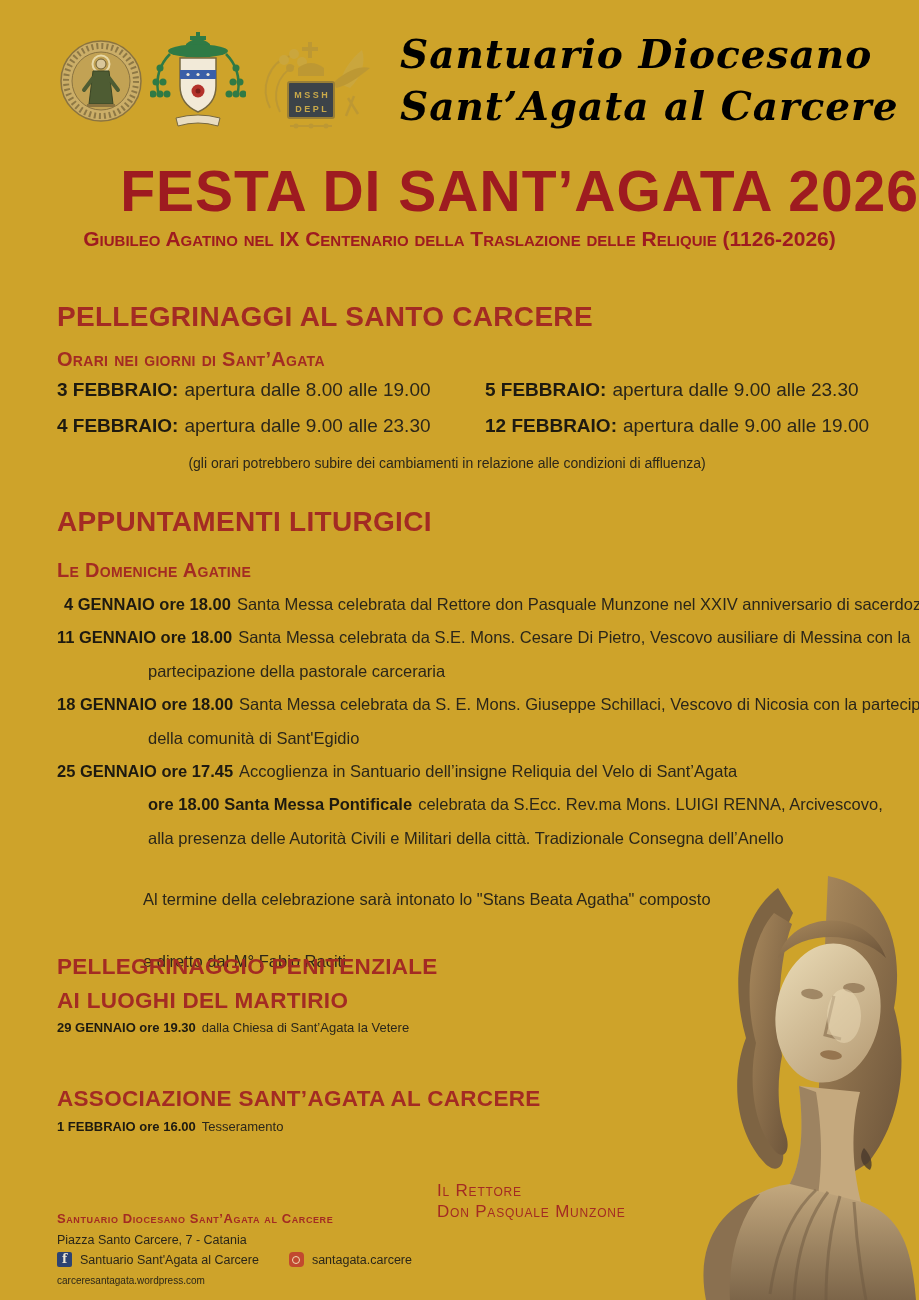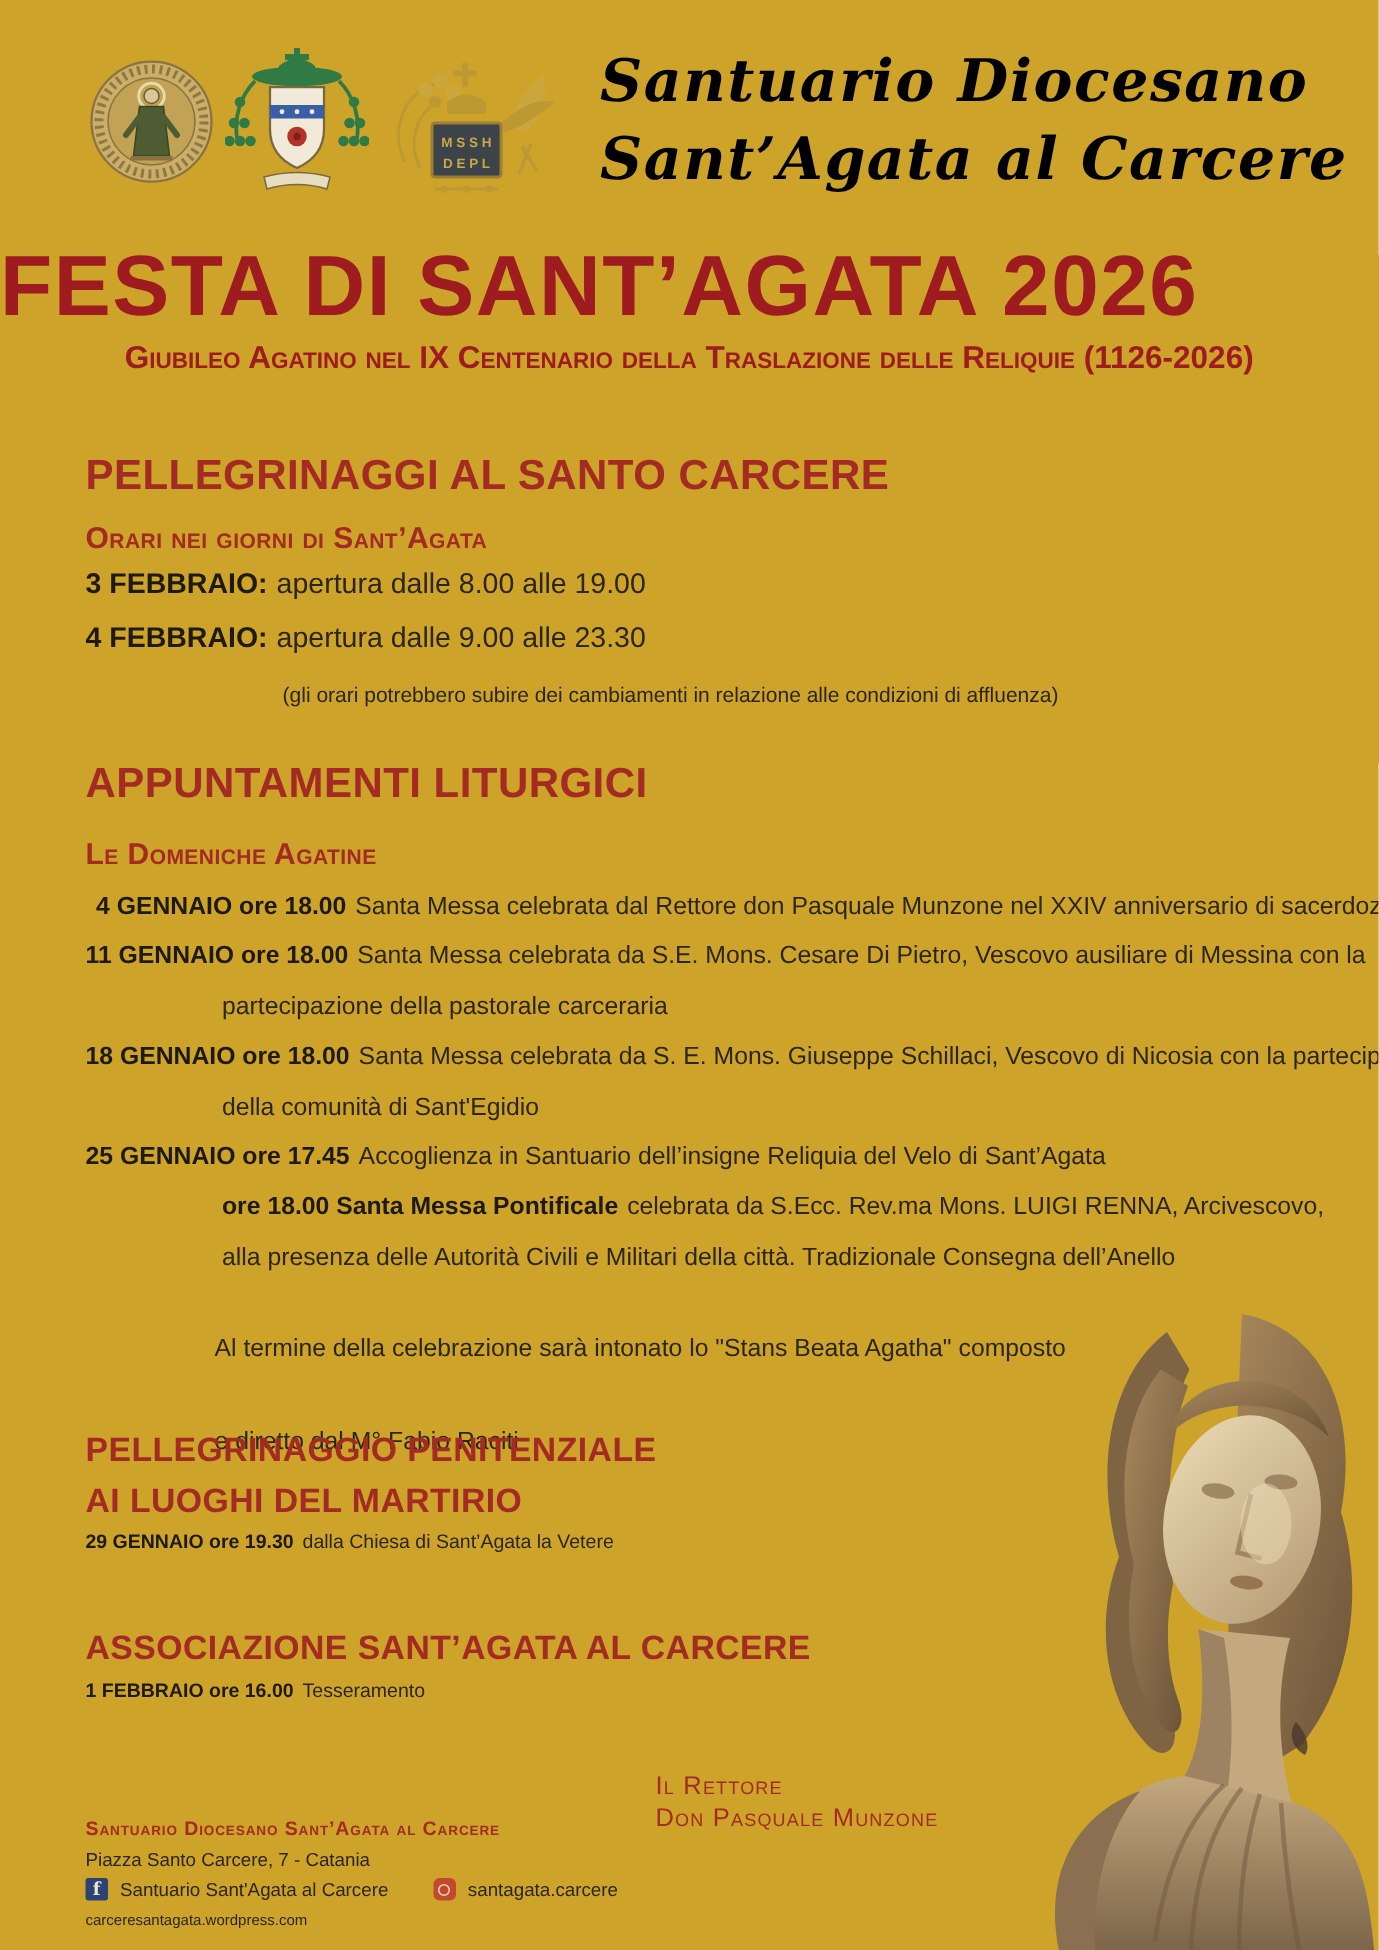--- a/index.html
+++ b/index.html
@@ -9,21 +9,21 @@
   .hred{color:#A32B23;}
   .ink{color:#2B2619;}
   b{color:#1E1A10;}
   .sc{font-variant:small-caps;}
   .nowrap{white-space:nowrap;}
 
   .script-title{left:400px;top:28px;width:512px;text-align:left;color:#000000;
     font-family:"DejaVu Serif",serif;font-style:italic;font-weight:bold;
     font-size:39px;line-height:52px;letter-spacing:1px;}
 
-  .main-title{left:0;top:160px;width:100%;text-align:left;color:#9E1B20;
+  .main-title{left:0;top:160px;width:100%;text-align:right;color:#9E1B20;
     font-weight:800;font-size:57px;letter-spacing:1px;line-height:62px;}
   .subtitle{left:0;top:227px;width:100%;text-align:center;color:#9E1B20;
     font-weight:bold;font-size:21px;}
 
   .h1{font-weight:bold;font-size:28px;letter-spacing:0.3px;}
   .h2{font-weight:bold;font-size:20px;letter-spacing:0.3px;}
   .h3{font-weight:bold;font-size:22.5px;letter-spacing:0.3px;line-height:34px;}
 
   .sched{font-size:19px;line-height:36px;}
   .sched b{margin-right:6px;}
@@ -131,20 +131,24 @@
 
   <div class="abs main-title">FESTA DI SANT’AGATA 2026</div>
   <div class="abs subtitle sc">Giubileo Agatino nel IX Centenario della Traslazione delle Reliquie (1126-2026)</div>
 
   <div class="abs h1 hred" style="left:57px;top:301px">PELLEGRINAGGI AL SANTO CARCERE</div>
   <div class="abs h2 hred sc" style="left:57px;top:348px">Orari nei giorni di Sant’Agata</div>
 
   <div class="abs sched ink nowrap" style="left:57px;top:372px">
     <div><b>3 FEBBRAIO:</b><span>apertura dalle 8.00 alle 19.00</span></div>
     <div><b>4 FEBBRAIO:</b><span>apertura dalle 9.00 alle 23.30</span></div>
+  </div>
+  <div class="abs sched ink nowrap" style="left:485px;top:372px">
+    <div><b>5 FEBBRAIO:</b><span>apertura dalle 9.00 alle 23.30</span></div>
+    <div><b>12 FEBBRAIO:</b><span>apertura dalle 9.00 alle 19.00</span></div>
   </div>
 
   <div class="abs note ink" style="left:57px;top:455px;width:780px;text-align:center">(gli orari potrebbero subire dei cambiamenti in relazione alle condizioni di affluenza)</div>
 
   <div class="abs h1 hred" style="left:57px;top:506px">APPUNTAMENTI LITURGICI</div>
   <div class="abs h2 hred sc" style="left:57px;top:559px">Le Domeniche Agatine</div>
 
   <div class="abs events ink">
     <div class="ev ind0"><b>4 GENNAIO ore 18.00</b><span>Santa Messa celebrata dal Rettore don Pasquale Munzone nel XXIV anniversario di sacerdozio</span></div>
     <div class="ev"><b>11 GENNAIO ore 18.00</b><span>Santa Messa celebrata da S.E. Mons. Cesare Di Pietro, Vescovo ausiliare di Messina con la</span></div>

